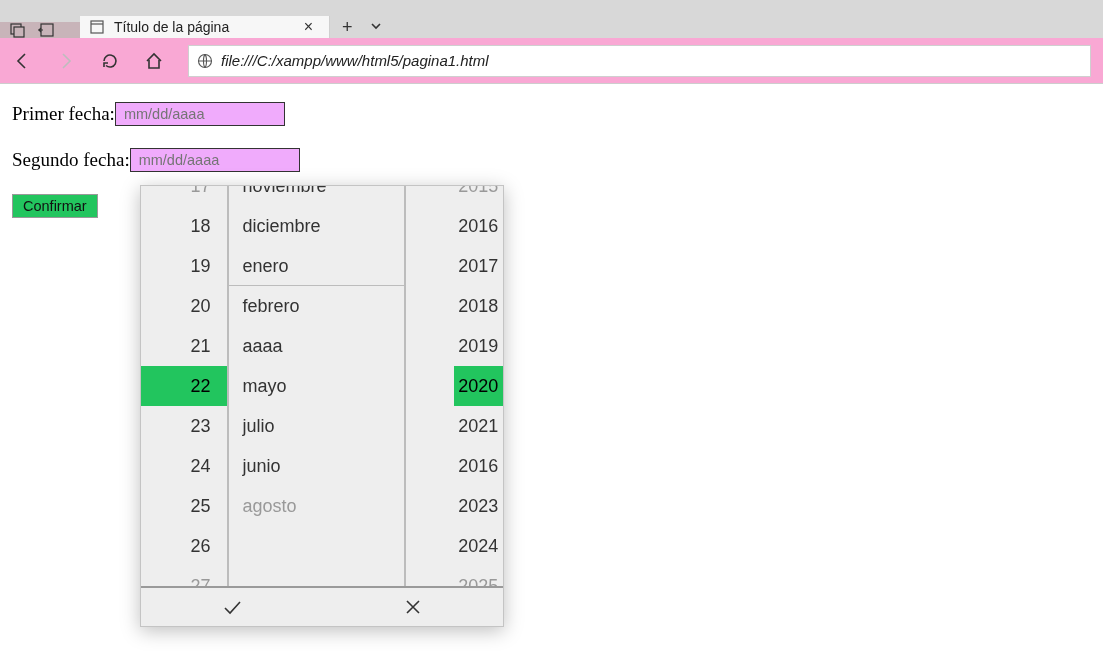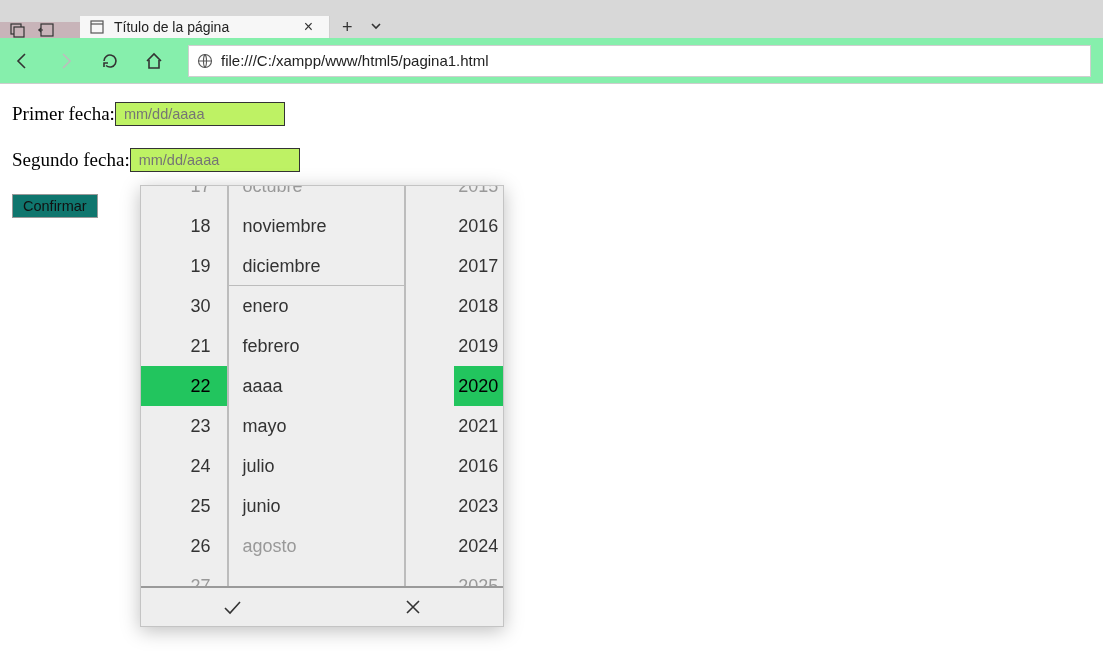--- a/index.html
+++ b/index.html
@@ -49,26 +49,27 @@
     .tab-close { font-size: 16px; color: #333; padding: 2px 4px; }
     .tb-right {
       display: flex;
       align-items: center;
       gap: 16px;
       padding-left: 12px;
     }
     .tb-right span { font-size: 18px; color: #333; }
     .toolbar {
       height: 46px;
-      background: #86efac;
+      background: #f9a8d4;
       border-bottom: 1px solid #cdcdcd;
       display: flex;
       align-items: center;
       padding: 0 12px;
       gap: 24px;
+      font-style: italic;
     }
     .tb-btn {
       width: 20px;
       height: 20px;
       display: inline-flex;
       align-items: center;
       justify-content: center;
       color: #333;
     }
     .tb-btn.disabled { color: #bdbdbd; }
@@ -94,27 +95,27 @@
     }
     .field-row { display: flex; align-items: center; margin-bottom: 22px; }
     .date-input {
       font-family: Arial, sans-serif;
       font-size: 14.5px;
       border: 1px solid #333;
       padding: 2px 8px;
       width: 170px;
       height: 24px;
       color: #555;
-      background: #bef264;
+      background: #f0abfc;
     }
     .btn {
       font-family: Arial, sans-serif;
       font-size: 14.5px;
       padding: 3px 10px;
-      background: #0f766e;
+      background: #22c55e;
       border: 1px solid #999;
       color: #111;
     }
     .picker {
       position: absolute;
       left: 140px;
       top: 101px;
       width: 364px;
       background: #eeeeee;
       border: 1px solid #c4c4c4;
@@ -249,33 +250,32 @@
   </div>
   <button class="btn">Confirmar</button>
 
   <div class="picker">
     <div class="picker-cols">
       <div class="col days">
         <div class="col-inner" id="days-inner" style="margin-top: -20px;">
             <div class="cell faded">17</div>
             <div class="cell">18</div>
             <div class="cell">19</div>
-            <div class="cell">30</div>
+            <div class="cell">20</div>
             <div class="cell">21</div>
             <div class="cell sel">22</div>
             <div class="cell">23</div>
             <div class="cell">24</div>
             <div class="cell">25</div>
             <div class="cell">26</div>
             <div class="cell faded">27</div>
           </div>
       </div>
       <div class="col months">
         <div class="col-inner" id="months-inner" style="margin-top: -20px;">
-            <div class="cell faded">octubre</div>
             <div class="cell">noviembre</div>
             <div class="cell">diciembre</div>
             <div class="cell">enero</div>
             <div class="cell">febrero</div>
             <div class="cell">aaaa</div>
             <div class="cell">mayo</div>
             <div class="cell">julio</div>
             <div class="cell">junio</div>
             <div class="cell faded">agosto</div>
           </div>

